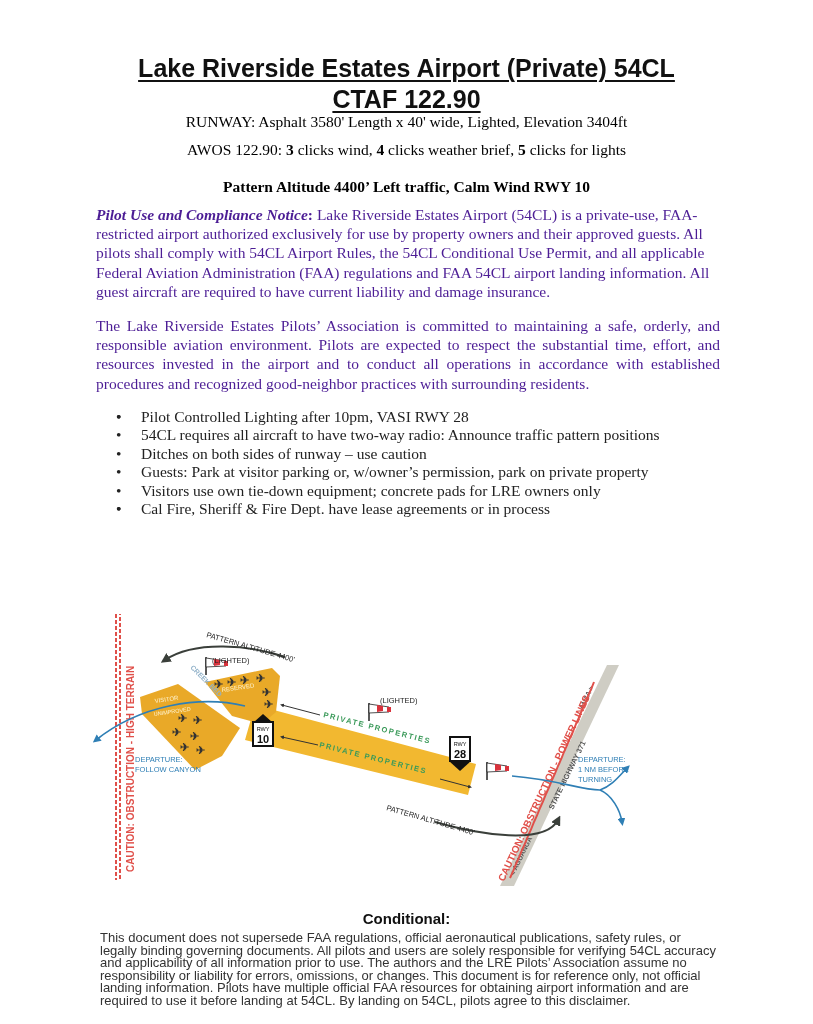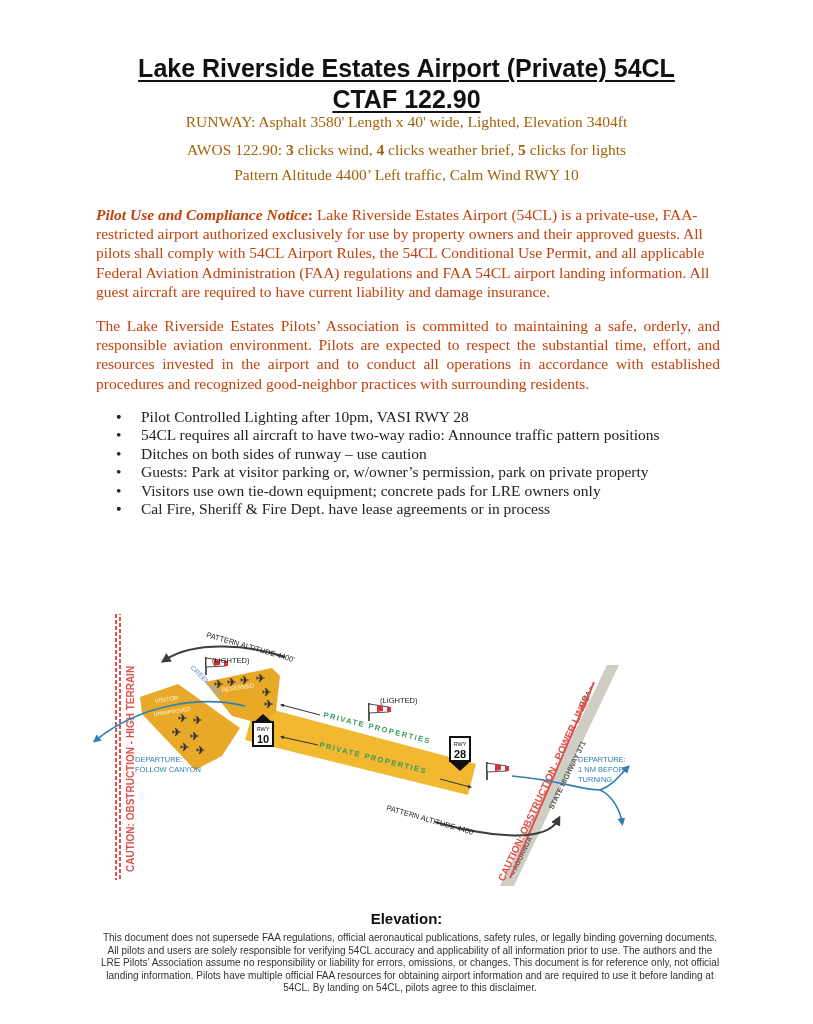--- a/index.html
+++ b/index.html
@@ -6,47 +6,47 @@
   body { width: 813px; height: 1024px; position: relative; overflow: hidden; color: #111; }
   .title {
     position: absolute; left: 0; width: 813px; text-align: center;
     font-family: "Liberation Sans", sans-serif; font-weight: bold; font-size: 25px;
     text-decoration: underline; text-decoration-thickness: 2px; text-underline-offset: 3px; color: #111; margin-top: 24px;
   }
   #t1 { top: 30px; }
   #t2 { top: 61px; }
   .info {
     position: absolute; left: 0; width: 813px; text-align: center;
-    font-family: "Liberation Serif", serif; font-size: 15.5px; color: #a16207;
+    font-family: "Liberation Serif", serif; font-size: 15.5px; color: #000000;
   }
   #i1 { top: 113px; }
   #i2 { top: 141px; }
-  #i3 { top: 166px; }
+  #i3 { top: 178px; font-weight: bold; }
   .para {
     position: absolute; left: 96px; width: 624px;
-    font-family: "Liberation Serif", serif; font-size: 15.5px; line-height: 19.2px; color: #c2410c;
+    font-family: "Liberation Serif", serif; font-size: 15.5px; line-height: 19.2px; color: #4c1d95;
     text-align: justify;
   }
   #p1 { top: 205px; text-align: left; }
   #p2 { top: 316px; }
   .lead { font-style: italic; font-weight: bold; }
   ul.bullets {
     position: absolute; left: 96px; top: 408px; margin: 0; padding: 0; list-style: none;
     font-family: "Liberation Serif", serif; font-size: 15.5px; line-height: 18.4px; color: #222;
   }
   ul.bullets li { position: relative; padding-left: 45px; white-space: nowrap; }
   ul.bullets li .dot { position: absolute; left: 20px; top: 0; }
   #diagram { position: absolute; left: 0; top: 600px; width: 813px; height: 290px; }
   .disc-title {
     position: absolute; left: 0; width: 813px; top: 910px; text-align: center;
     font-family: "Liberation Sans", sans-serif; font-weight: bold; font-size: 15px; color: #111;
   }
   .disc-body {
-    position: absolute; left: 100px; width: 620px; top: 932px; text-align: center;
-    font-family: "Liberation Sans", sans-serif; font-size: 10px; line-height: 12.6px; color: #333;
+    position: absolute; left: 100px; width: 620px; top: 932px; text-align: left;
+    font-family: "Liberation Sans", sans-serif; font-size: 13px; line-height: 12.6px; color: #333;
   }
   svg text { font-family: "Liberation Sans", sans-serif; }
 </style>
 </head>
 <body>
 
 <div id="t1" class="title">Lake Riverside Estates Airport (Private) 54CL</div>
 <div id="t2" class="title">CTAF 122.90</div>
 
 <div id="i1" class="info">RUNWAY: Asphalt 3580' Length x 40' wide, Lighted, Elevation 3404ft</div>
@@ -170,14 +170,14 @@
   <path d="M245,706 C200,695 140,705 96,740" stroke="#2f7fb5" stroke-width="1.6" fill="none" marker-end="url(#arrowBlue)"></path>
   <text x="135" y="762" font-size="7.5" fill="#2f7fb5">DEPARTURE:</text>
   <text x="135" y="772" font-size="7.5" fill="#2f7fb5">FOLLOW CANYON</text>
   <path d="M512,776 C560,780 580,790 600,790 C612,786 620,775 627,768" stroke="#2f7fb5" stroke-width="1.6" fill="none" marker-end="url(#arrowBlue)"></path>
   <path d="M600,790 C612,795 620,810 622,822" stroke="#2f7fb5" stroke-width="1.6" fill="none" marker-end="url(#arrowBlue)"></path>
   <text x="578" y="762" font-size="7.5" fill="#2f7fb5">DEPARTURE:</text>
   <text x="578" y="772" font-size="7.5" fill="#2f7fb5">1 NM BEFORE</text>
   <text x="578" y="782" font-size="7.5" fill="#2f7fb5">TURNING</text>
 </svg>
 
-<div class="disc-title">Elevation:</div>
+<div class="disc-title">Conditional:</div>
 <div class="disc-body">This document does not supersede FAA regulations, official aeronautical publications, safety rules, or legally binding governing documents. All pilots and users are solely responsible for verifying 54CL accuracy and applicability of all information prior to use. The authors and the LRE Pilots’ Association assume no responsibility or liability for errors, omissions, or changes. This document is for reference only, not official landing information. Pilots have multiple official FAA resources for obtaining airport information and are required to use it before landing at 54CL. By landing on 54CL, pilots agree to this disclaimer.</div>
 
 </body></html>

